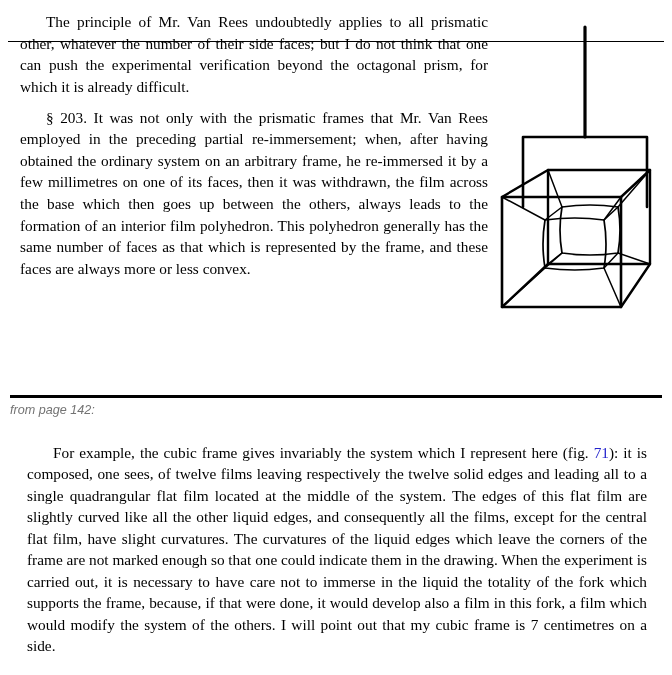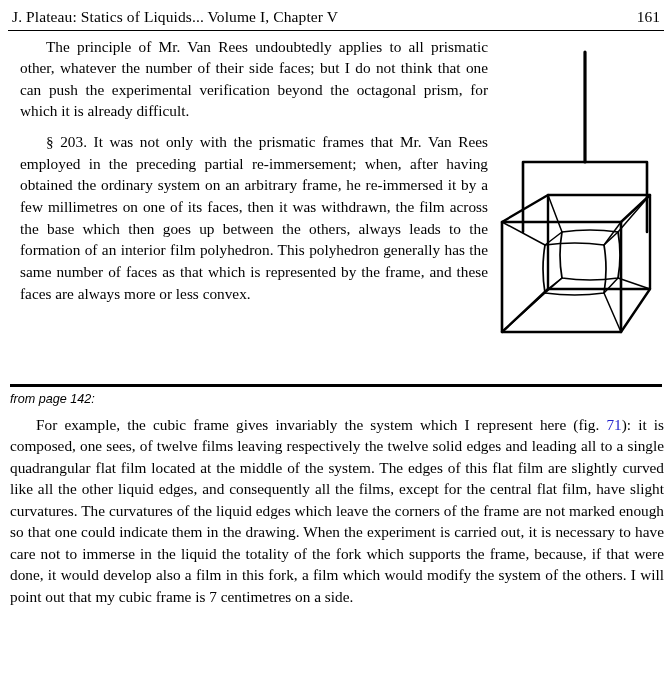--- a/index.html
+++ b/index.html
@@ -96,46 +96,42 @@
   }
 
   
   .srcnote {
     position: absolute;
     left: 10px;
     top: 392px;
     font-family: "Liberation Sans", "DejaVu Sans", sans-serif;
     font-style: italic;
     font-size: 12.6px;
-    color: #000000;
+    color: #737373;
   }
 
   
   .lower {
     position: absolute;
     left: 10px;
     top: 414px;
     width: 654px;
     font-size: 15.3px;
     line-height: 1.405;
     text-align: justify;
     text-justify: inter-word;
   }
-  .lower p { margin: 0; }
+  .lower p { margin: 17px; }
   .xref { color: #2222cc; }
 </style>
 </head>
 <body>
 
 <div class="page">
 
-  <div class="runhead">
-    <span class="runhead-title">J. Plateau: Statics of Liquids... Volume I, Chapter V</span>
-    <span class="runhead-folio">161</span>
-  </div>
   <div class="rule-thin"></div>
 
   <div class="upper">
 
     <div class="textcol">
       <p><span class="indent"></span><span>The principle of Mr. Van Rees undoubtedly applies to all prismatic other, whatever the number of their side faces; but I do not think that one can push the experimental verification beyond the octagonal prism, for which it is already difficult.</span></p>
       <p><span class="indent"></span><span>§ 203. It was not only with the prismatic frames  that Mr. Van Rees employed in the preceding partial re-immersement; when, after having obtained the ordinary system on an arbitrary frame, he re-immersed it by a few millimetres on one of its faces, then it was withdrawn, the film across the base which then goes up between the others, always leads to the formation of an interior film polyhedron.  This polyhedron generally has the same number of faces as that which is represented by the frame, and these faces are always more or less convex.</span></p>
     </div>
 
     <div class="figure">

